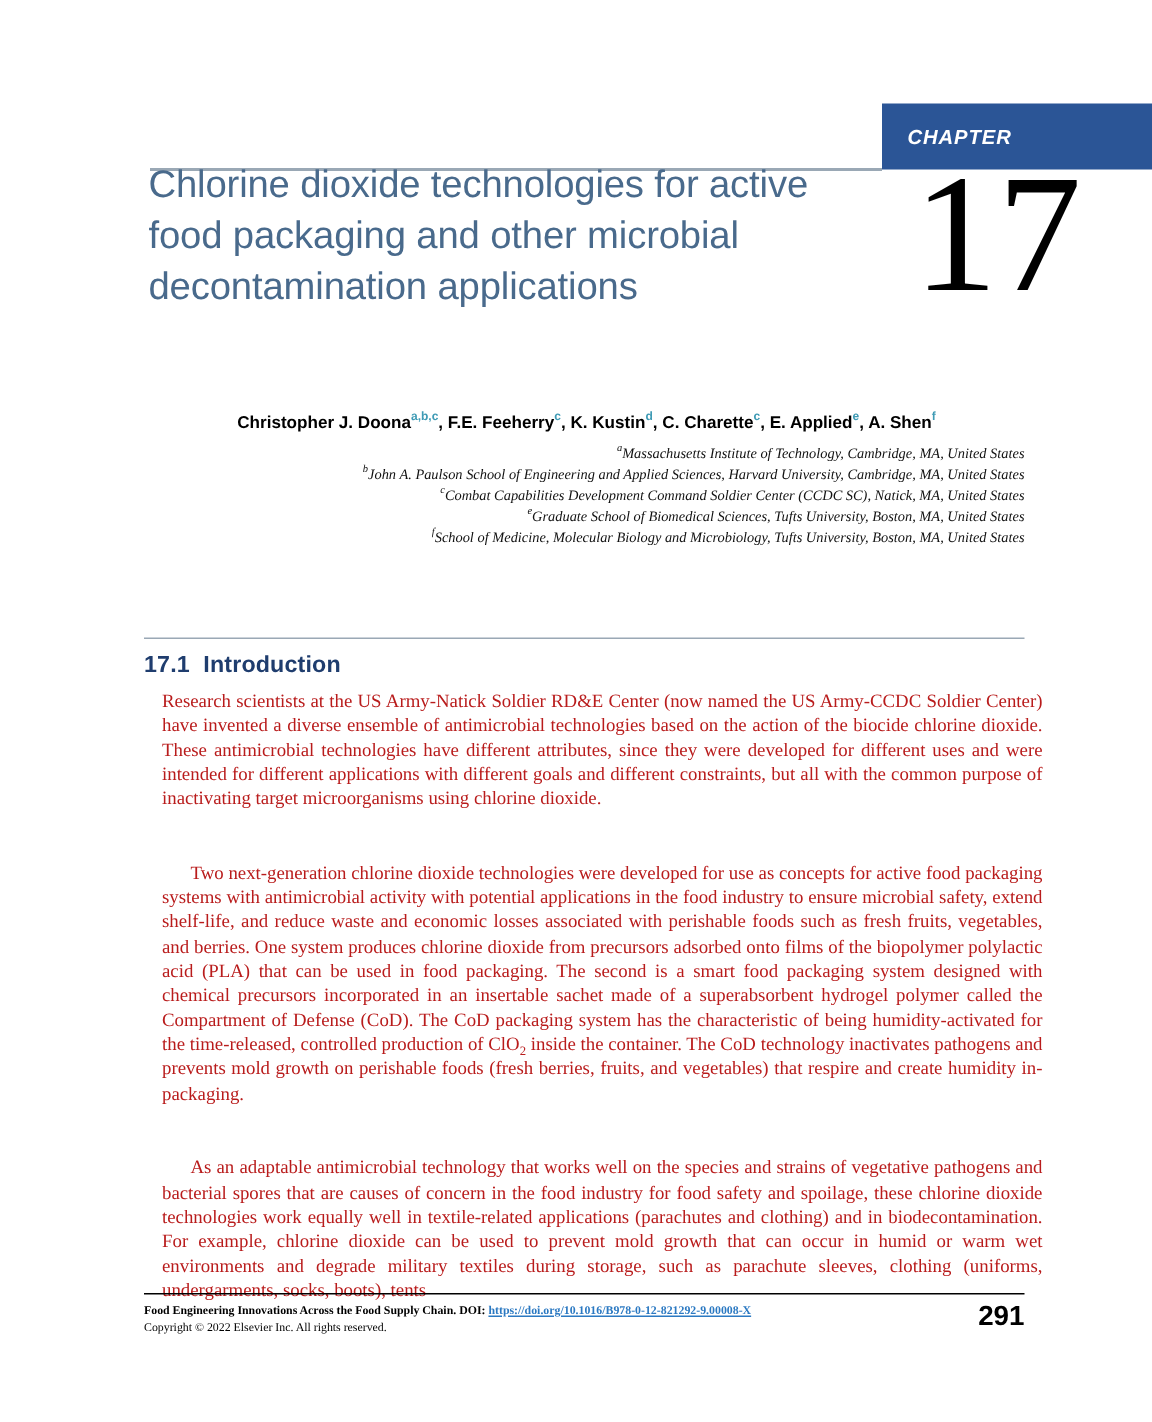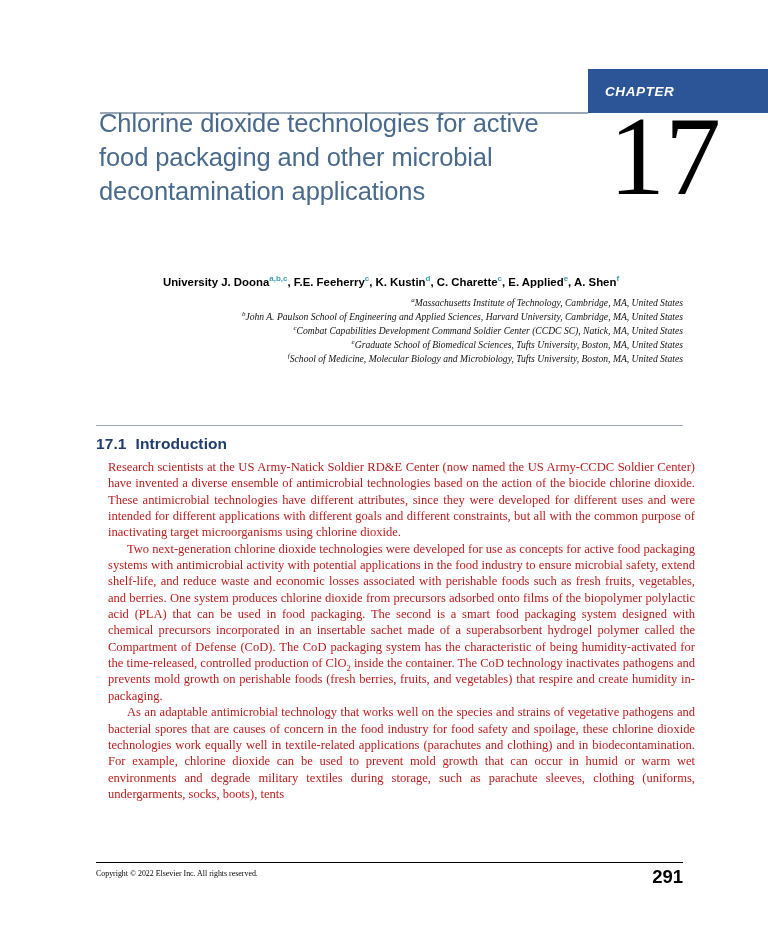--- a/index.html
+++ b/index.html
@@ -155,20 +155,21 @@
     color: #b91c1c;
     text-align: justify;
     text-justify: inter-word;
   }
   .body-text p {
     margin: 0;
     text-indent: 0;
   }
   .body-text p.indented {
     text-indent: 19px;
+    margin-top: 33px;
   }
   .body-text sub {
     font-size: 8.5px;
     vertical-align: sub;
     line-height: 0;
   }
 
   
   .footer-rule {
     position: absolute;
@@ -213,21 +214,21 @@
 
   <div class="top-rule"></div>
 
   <div class="title-wrap">
     <h1 class="chapter-title">Chlorine dioxide technologies for active food packaging and other microbial decontamination applications</h1>
   </div>
 
   <div class="chapter-number">17</div>
 
   <div class="authors">
-    <span><span>University J. Doona</span><sup>a,b,c</sup></span><span>, </span><span><span>F.E. Feeherry</span><sup>c</sup></span><span>, </span><span><span>K. Kustin</span><sup>d</sup></span><span>, </span><span><span>C. Charette</span><sup>c</sup></span><span>, </span><span><span>E. Applied</span><sup>e</sup></span><span>, </span><span><span>A. Shen</span><sup>f</sup></span>
+    <span><span>Christopher J. Doona</span><sup>a,b,c</sup></span><span>, </span><span><span>F.E. Feeherry</span><sup>c</sup></span><span>, </span><span><span>K. Kustin</span><sup>d</sup></span><span>, </span><span><span>C. Charette</span><sup>c</sup></span><span>, </span><span><span>E. Applied</span><sup>e</sup></span><span>, </span><span><span>A. Shen</span><sup>f</sup></span>
   </div>
 
   <div class="affiliations">
     <div><sup>a</sup><span>Massachusetts Institute of Technology, Cambridge, MA, United States</span></div>
     <div><sup>b</sup><span>John A. Paulson School of Engineering and Applied Sciences, Harvard University, Cambridge, MA, United States</span></div>
     <div><sup>c</sup><span>Combat Capabilities Development Command Soldier Center (CCDC SC), Natick, MA, United States</span></div>
     <div><sup>e</sup><span>Graduate School of Biomedical Sciences, Tufts University, Boston, MA, United States</span></div>
     <div><sup>f</sup><span>School of Medicine, Molecular Biology and Microbiology, Tufts University, Boston, MA, United States</span></div>
   </div>
 
@@ -239,18 +240,19 @@
 
   <div class="body-text">
     <p>Research scientists at the US Army-Natick Soldier RD&amp;E Center (now named the US Army-CCDC Soldier Center) have invented a diverse ensemble of antimicrobial technologies based on the action of the biocide chlorine dioxide. These antimicrobial technologies have different attributes, since they were developed for different uses and were intended for different applications with different goals and different constraints, but all with the common purpose of inactivating target microorganisms using chlorine dioxide.</p>
     <p class="indented"><span>Two next-generation chlorine dioxide technologies were developed for use as concepts for active food packaging systems with antimicrobial activity with potential applications in the food industry to ensure microbial safety, extend shelf-life, and reduce waste and economic losses associated with perishable foods such as fresh fruits, vegetables, and berries. One system produces chlorine dioxide from precursors adsorbed onto films of the biopolymer polylactic acid (PLA) that can be used in food packaging. The second is a smart food packaging system designed with chemical precursors incorporated in an insertable sachet made of a superabsorbent hydrogel polymer called the Compartment of Defense (CoD). The CoD packaging system has the characteristic of being humidity-activated for the time-released, controlled production of ClO</span><sub>2</sub><span> inside the container. The CoD technology inactivates pathogens and prevents mold growth on perishable foods (fresh berries, fruits, and vegetables) that respire and create humidity in-packaging.</span></p>
     <p class="indented">As an adaptable antimicrobial technology that works well on the species and strains of vegetative pathogens and bacterial spores that are causes of concern in the food industry for food safety and spoilage, these chlorine dioxide technologies work equally well in textile-related applications (parachutes and clothing) and in biodecontamination. For example, chlorine dioxide can be used to prevent mold growth that can occur in humid or warm wet environments and degrade military textiles during storage, such as parachute sleeves, clothing (uniforms, undergarments, socks, boots), tents</p>
   </div>
 
   <div class="footer-rule"></div>
 
   <div class="footer">
+    <div class="line1"><span>Food Engineering Innovations Across the Food Supply Chain. DOI: </span><a class="doi-link" href="#">https://doi.org/10.1016/B978-0-12-821292-9.00008-X</a></div>
     <div class="line2">Copyright © 2022 Elsevier Inc. All rights reserved.</div>
   </div>
 
   <div class="page-number">291</div>
 
 </div>
 
 </body></html>

